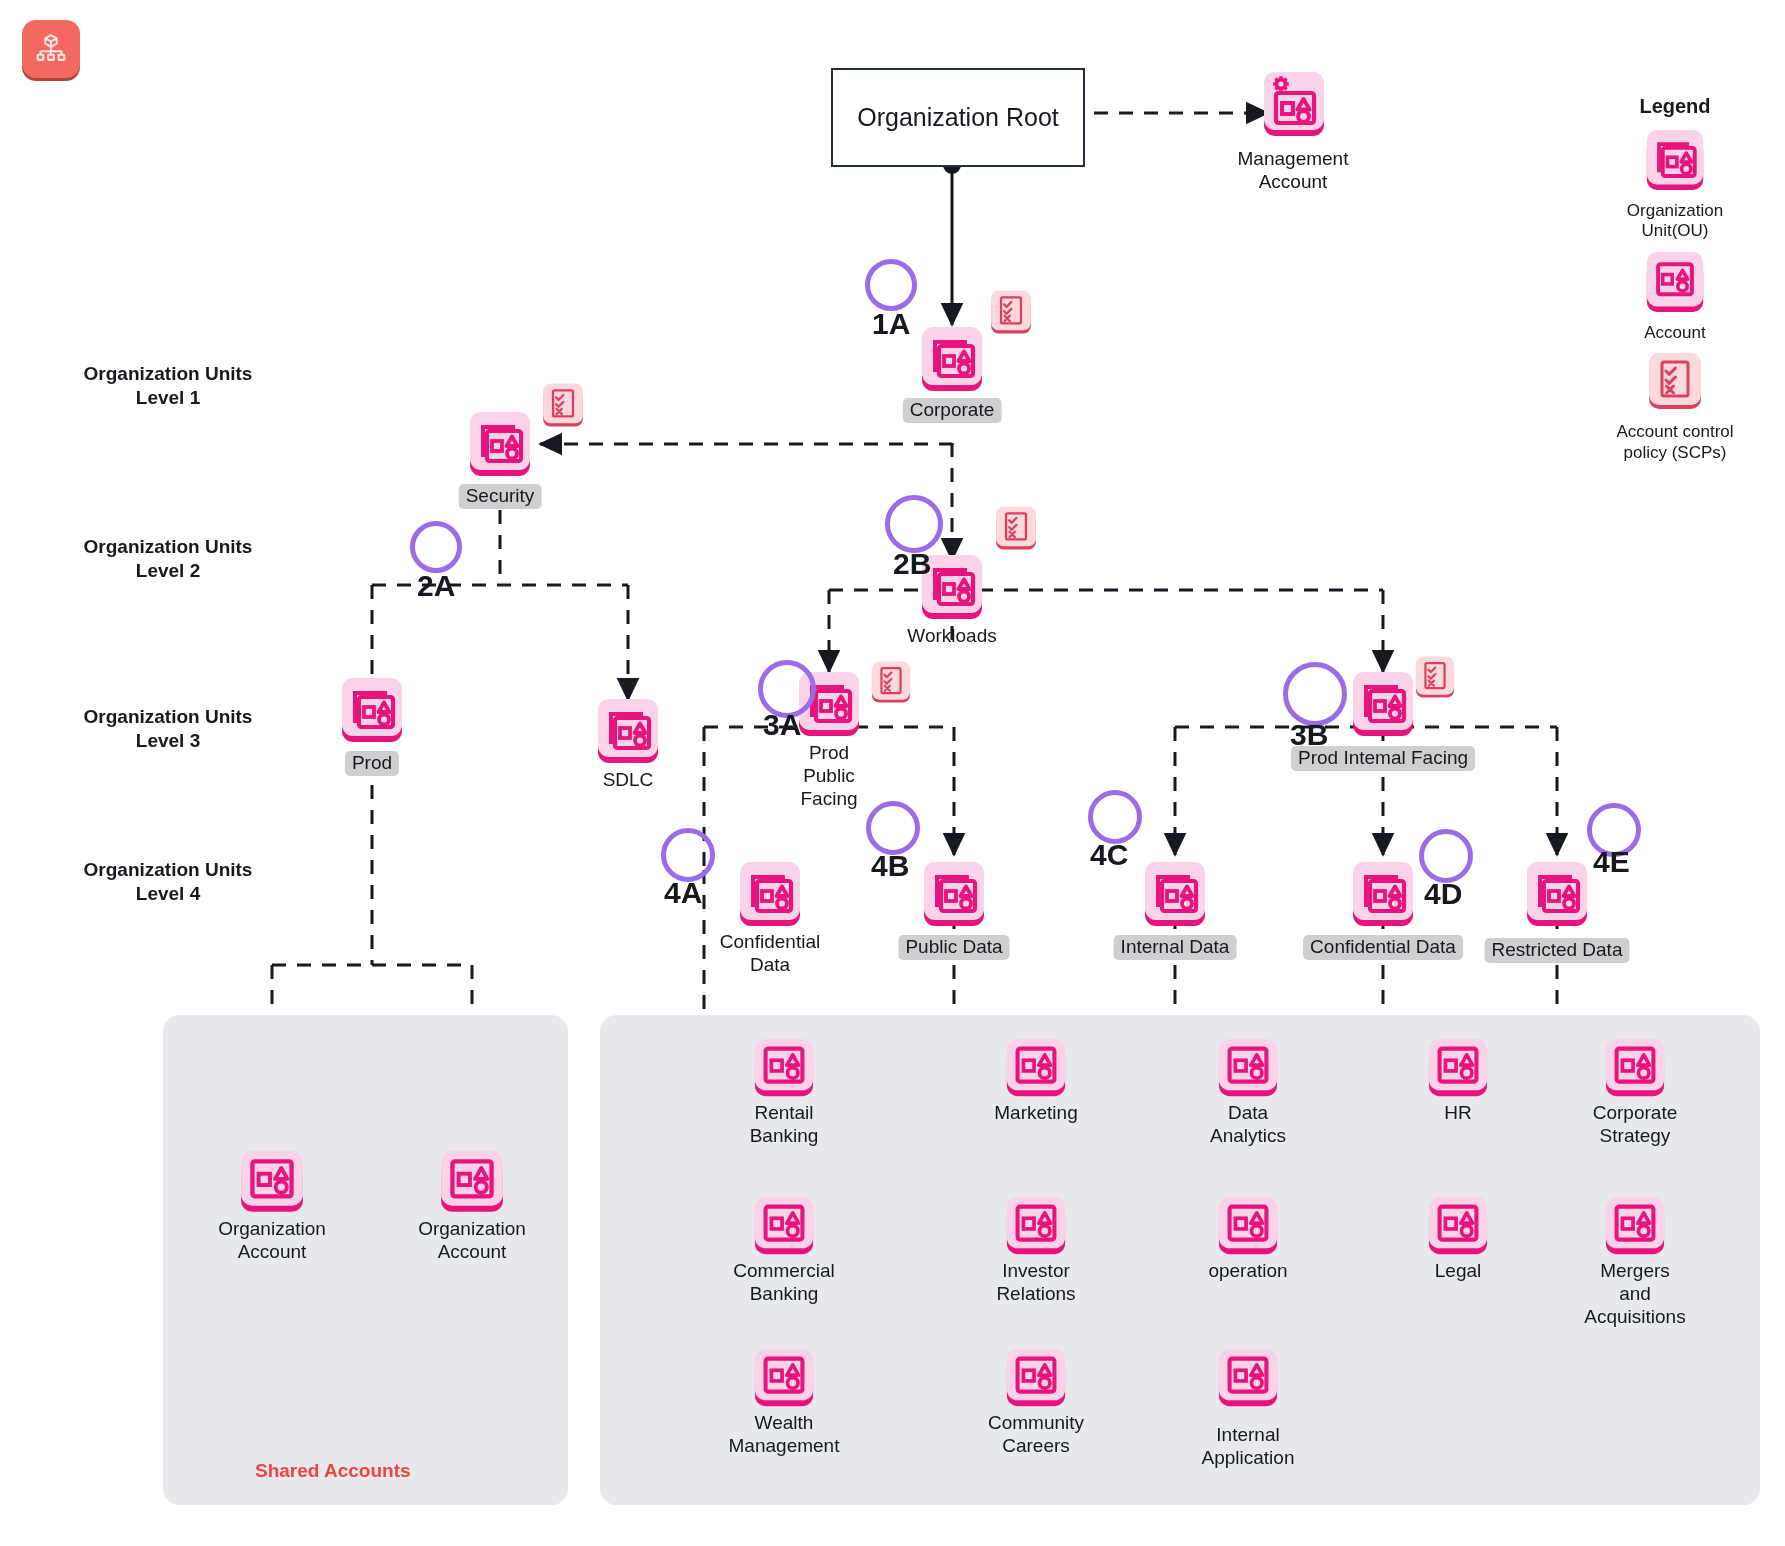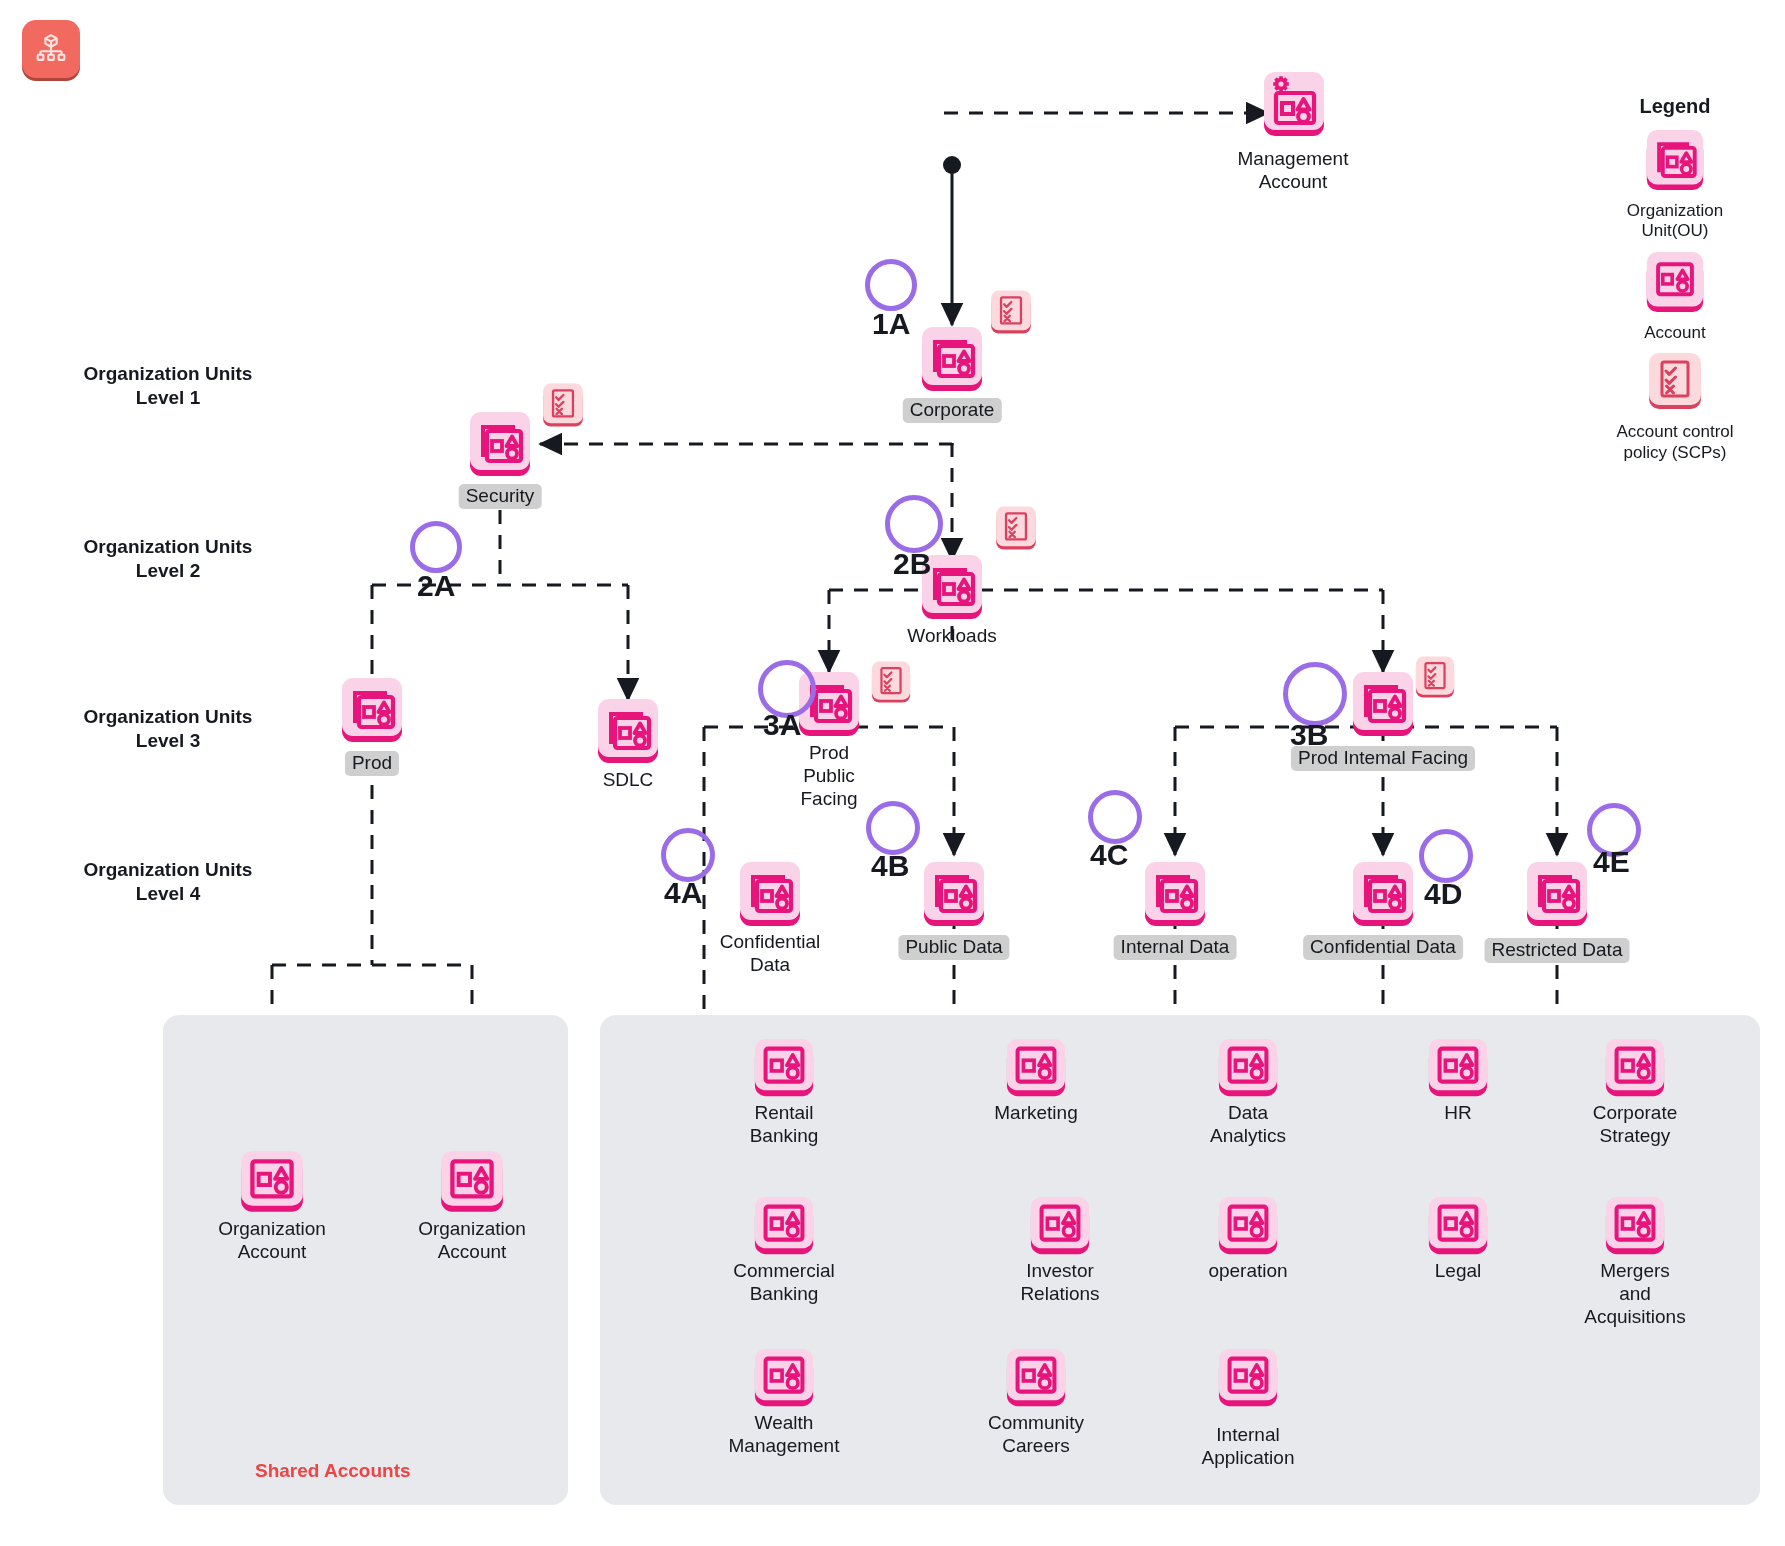--- a/index.html
+++ b/index.html
@@ -161,20 +161,22 @@
 
   <div class="level-label" style="left:48px;top:362px;width:240px;">Organization Units
 Level 1</div>
   <div class="level-label" style="left:48px;top:535px;width:240px;">Organization Units
 Level 2</div>
   <div class="level-label" style="left:48px;top:705px;width:240px;">Organization Units
 Level 3</div>
   <div class="level-label" style="left:48px;top:858px;width:240px;">Organization Units
 Level 4</div>
 
+  <div class="root-box" style="left:831px;top:68px;width:250px;height:95px;">Organization
+Root</div>
 
   <div class="node" style="left:1243px;top:70px;width:100px;">
     <span class="glyph" style="margin-left:18px;">
       <svg width="66" height="70" viewBox="0 0 66 70">
         <rect x="3" y="12" width="60" height="54" rx="11" fill="#e7157b"></rect>
         <rect x="3" y="2" width="60" height="58" rx="11" fill="#fbd3e8"></rect>
         <rect x="15" y="23" width="38" height="30" rx="2.5" fill="none" stroke="#e7157b" stroke-width="4.2"></rect>
         <rect x="21" y="33" width="11" height="11" fill="none" stroke="#e7157b" stroke-width="4"></rect>
         <path d="M42.5 29 L48.5 39.5 L36.5 39.5 Z" fill="none" stroke="#e7157b" stroke-width="4" stroke-linejoin="round"></path>
         <circle cx="42.5" cy="46.5" r="5.4" fill="none" stroke="#e7157b" stroke-width="4"></circle>
@@ -533,21 +535,21 @@
     <svg class="glyph" width="64" height="62" viewBox="0 0 66 64">
       <rect x="3" y="10" width="60" height="50" rx="11" fill="#e7157b"></rect>
       <rect x="3" y="1" width="60" height="53" rx="11" fill="#fbd3e8"></rect>
       <rect x="14" y="11" width="38" height="34" rx="2.5" fill="none" stroke="#e7157b" stroke-width="4.2"></rect>
       <rect x="20" y="23" width="11" height="11" fill="none" stroke="#e7157b" stroke-width="3.8"></rect>
       <path d="M42 17.5 L48 28 L36 28 Z" fill="none" stroke="#e7157b" stroke-width="3.8" stroke-linejoin="round"></path>
       <circle cx="42" cy="36" r="5.4" fill="none" stroke="#e7157b" stroke-width="3.8"></circle>
     </svg>
     <div class="node-label" style="top:64px;">Marketing</div>
   </div>
-  <div class="node" style="left:1004px;top:1196px;width:64px;margin-left:24px;">
+  <div class="node" style="left:1004px;top:1196px;width:64px;">
     <svg class="glyph" width="64" height="62" viewBox="0 0 66 64">
       <rect x="3" y="10" width="60" height="50" rx="11" fill="#e7157b"></rect>
       <rect x="3" y="1" width="60" height="53" rx="11" fill="#fbd3e8"></rect>
       <rect x="14" y="11" width="38" height="34" rx="2.5" fill="none" stroke="#e7157b" stroke-width="4.2"></rect>
       <rect x="20" y="23" width="11" height="11" fill="none" stroke="#e7157b" stroke-width="3.8"></rect>
       <path d="M42 17.5 L48 28 L36 28 Z" fill="none" stroke="#e7157b" stroke-width="3.8" stroke-linejoin="round"></path>
       <circle cx="42" cy="36" r="5.4" fill="none" stroke="#e7157b" stroke-width="3.8"></circle>
     </svg>
     <div class="node-label" style="top:64px;">Investor
 Relations</div>

